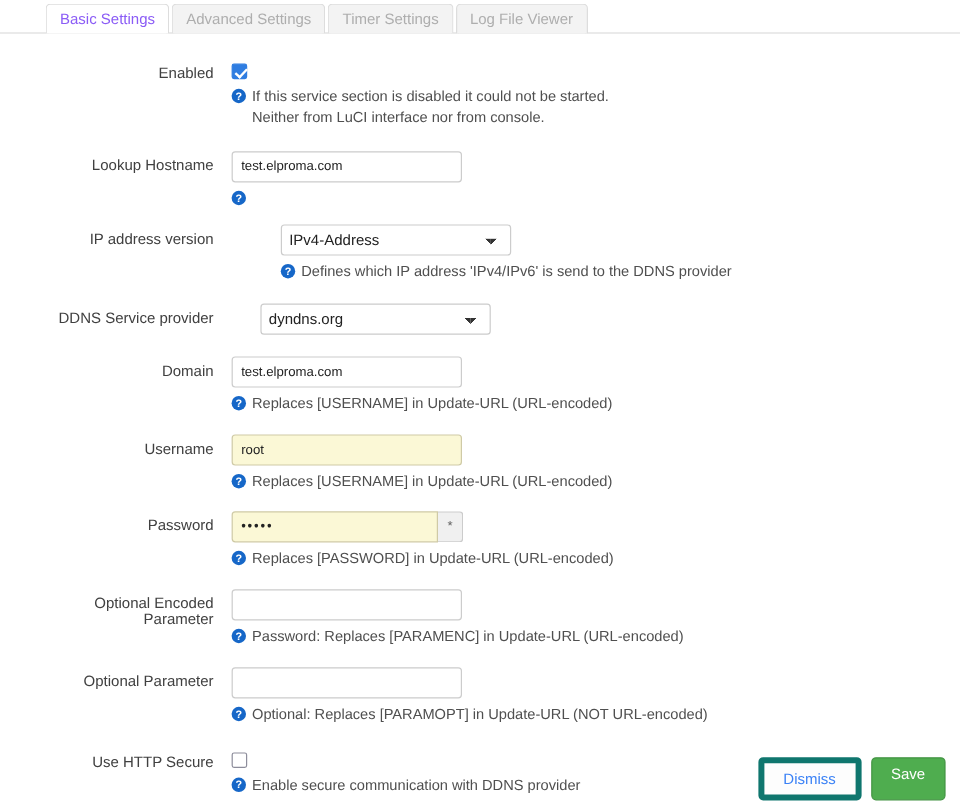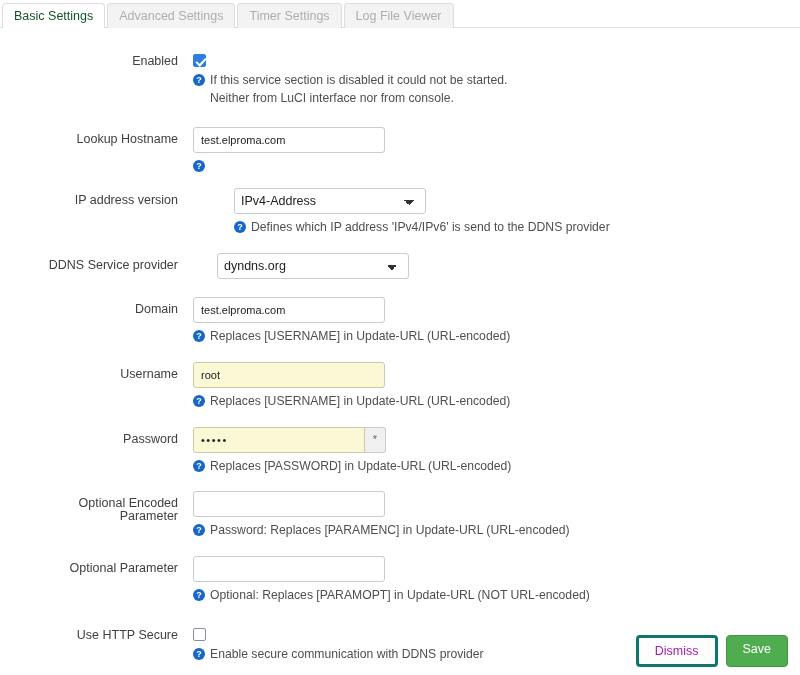--- a/index.html
+++ b/index.html
@@ -29,23 +29,24 @@
     border-radius: 4px 4px 0 0;
     background: #f3f3f3;
     color: #aeaeae;
     position: relative;
     top: 1px;
     cursor: pointer;
     white-space: nowrap;
   }
   .tab.active {
     background: #ffffff;
-    color: #14532d;
+    color: #8b5cf6;
     border-color: #ddd;
     top: 1px;
+    margin-left: 36px;
   }
 
   
   .form { position: absolute; left: 4px; top: 28px; width: 800px; padding-left: 21px; }
   .row { display: flex; align-items: flex-start; width: 100%; }
   .lbl {
     width: 168px; min-width: 168px;
     text-align: right;
     padding-right: 15px;
     font-size: 12.5px;
@@ -158,21 +159,21 @@
     display: flex; gap: 8px;
   }
   .btn {
     font-family: "Liberation Sans", sans-serif;
     font-size: 12.5px;
     padding: 6px 16px;
     border-radius: 4px;
     cursor: pointer;
     line-height: 1.15;
   }
-  .btn-dismiss { background: #fdfdfd; border: 3px solid #0f766e; color: #a21caf; }
+  .btn-dismiss { background: #fdfdfd; border: 5px solid #0f766e; color: #3b82f6; }
   .btn-save { background: #4fad4f; border: 1px solid #439443; color: #fff; }
 </style>
 </head>
 <body>
 
 <div id="page">
 
   <div class="tabbar">
     <div class="tab active"><span>Basic Settings</span></div>
     <div class="tab"><span>Advanced Settings</span></div>

